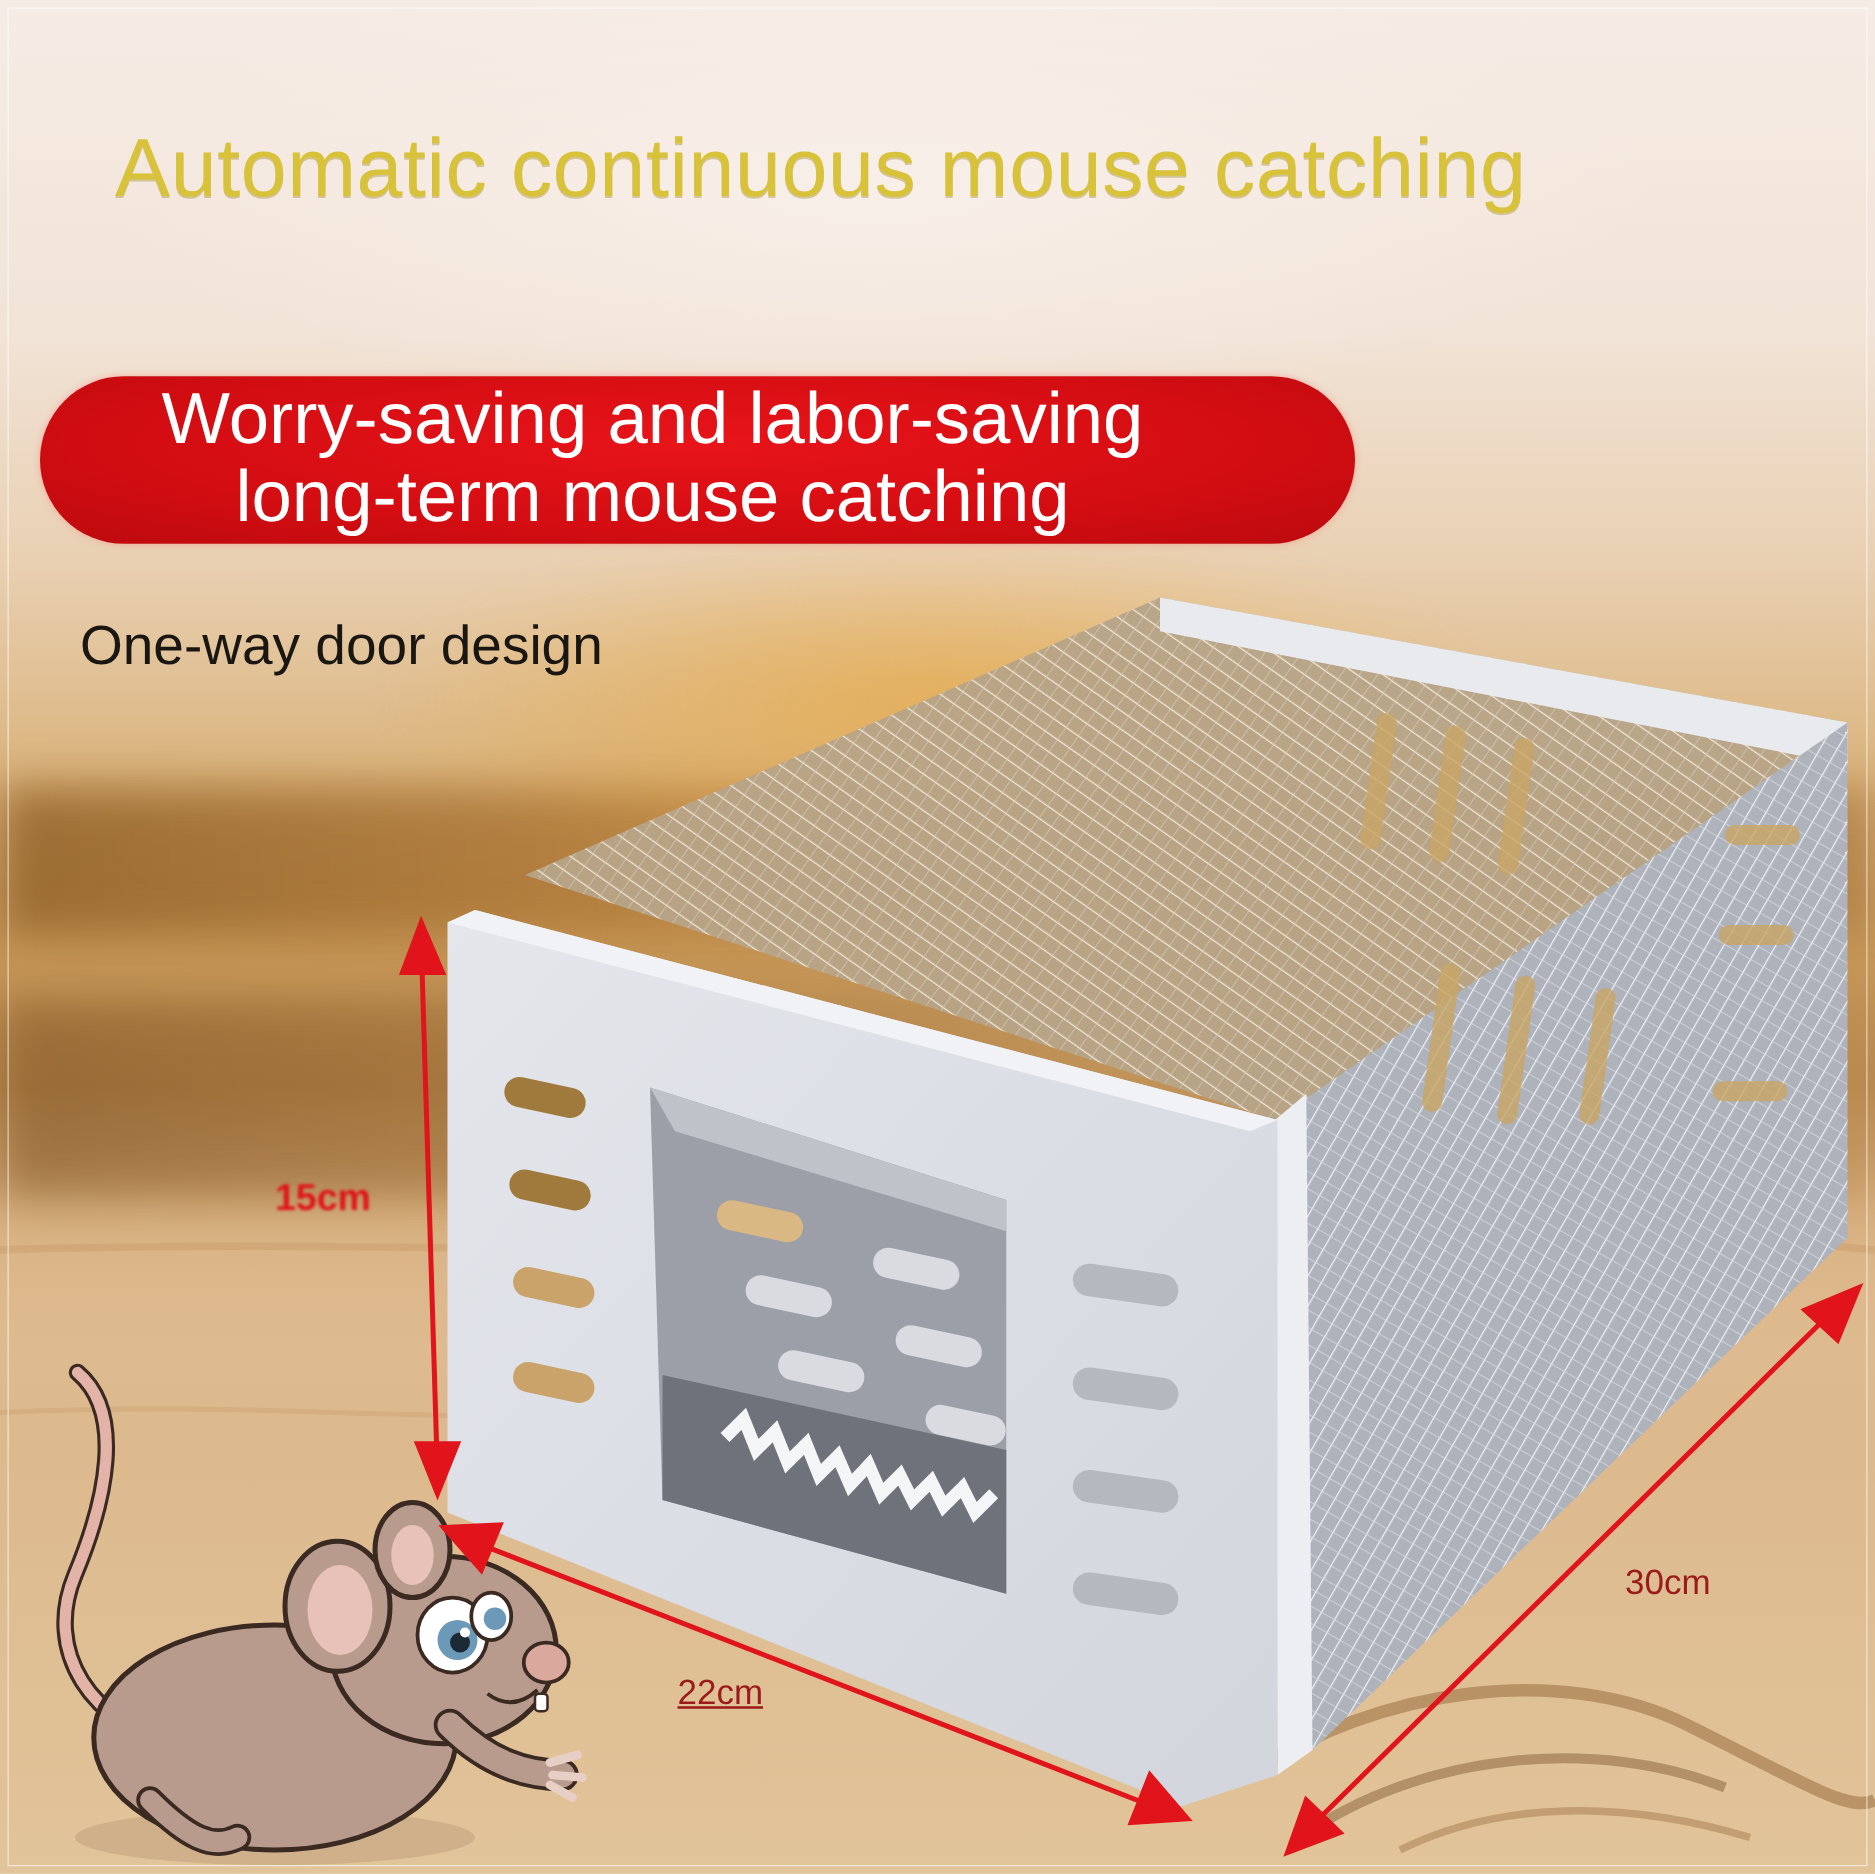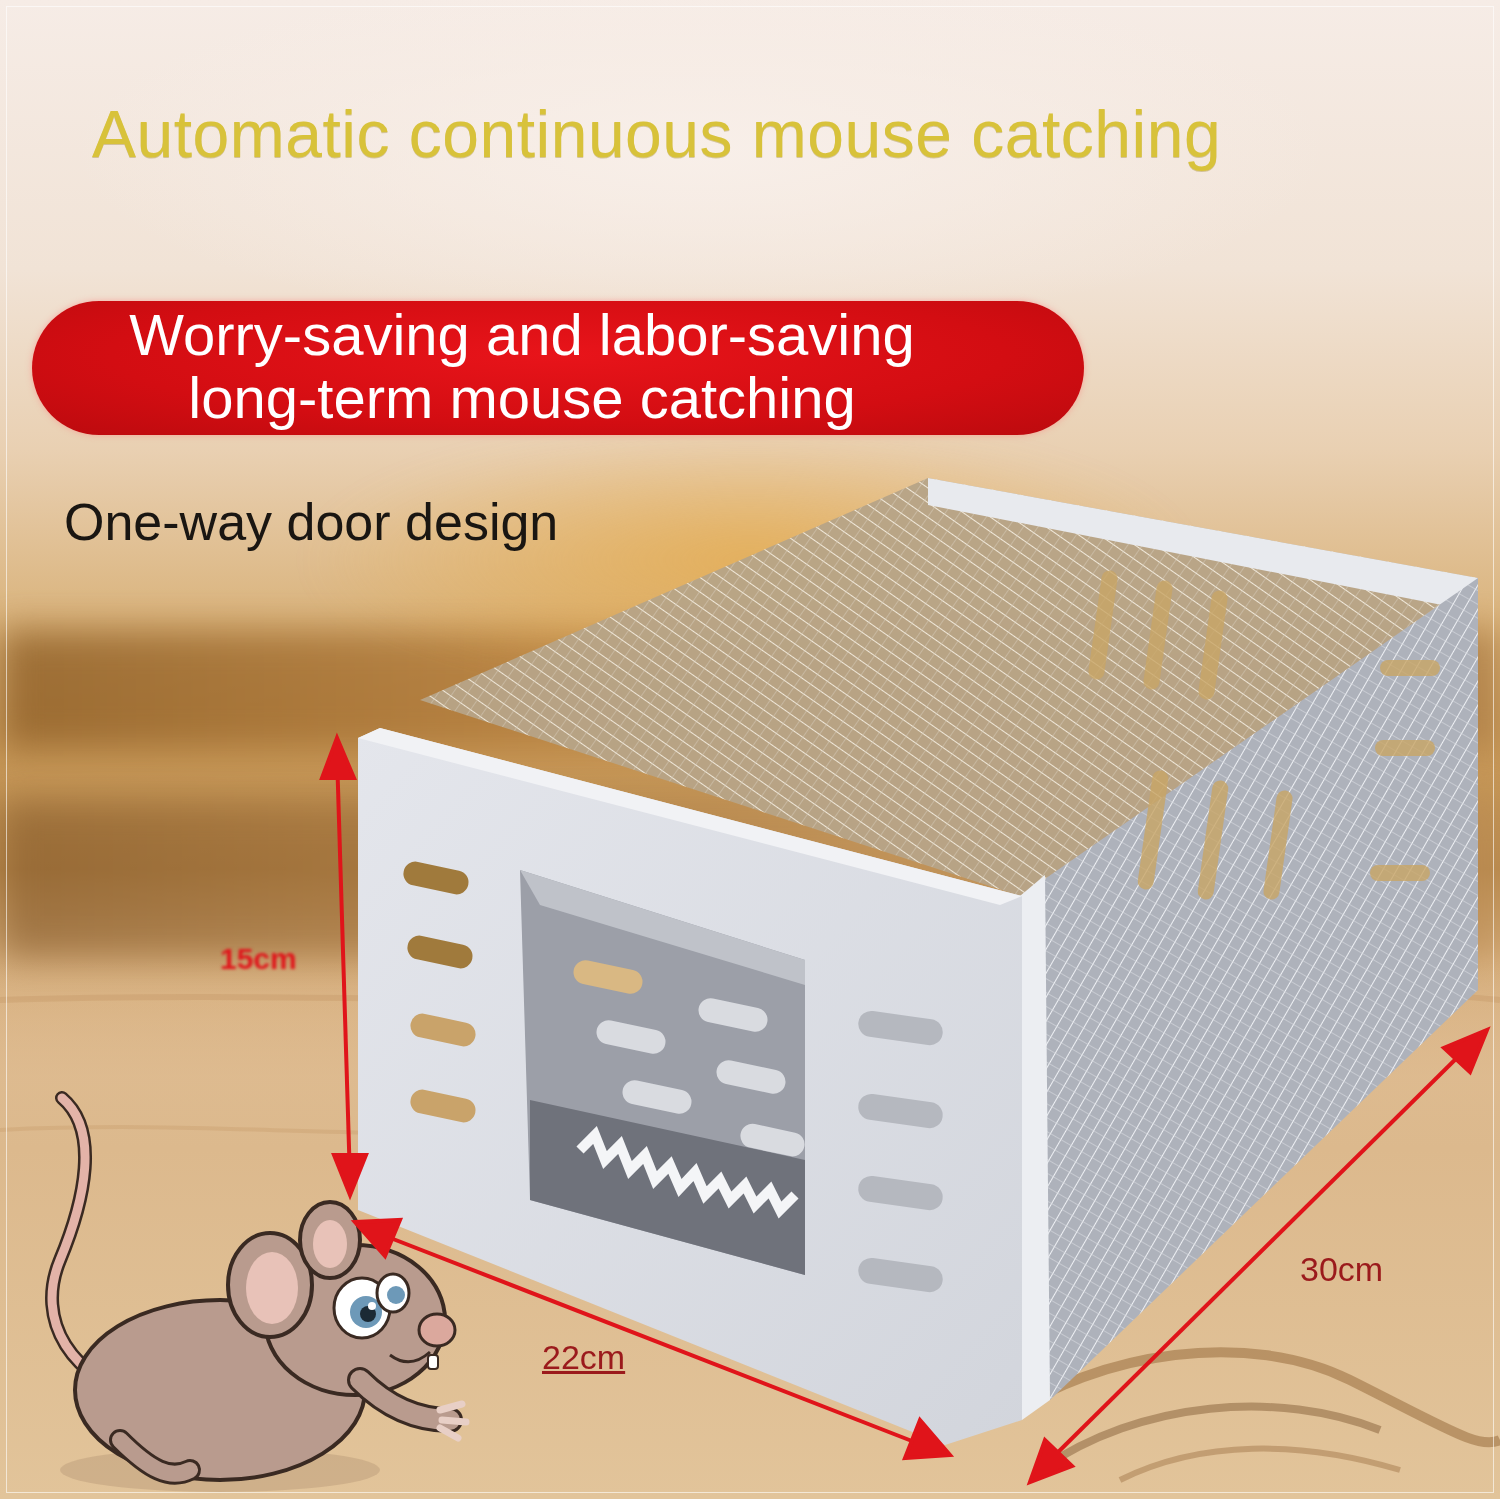--- a/index.html
+++ b/index.html
@@ -12,23 +12,23 @@
   .blur-band{position:absolute;left:0;width:1500px;filter:blur(18px);}
   .headline{position:absolute;left:92px;top:96px;font-size:66px;color:#d8c23a;letter-spacing:0.5px;
     text-shadow:0 1px 0 rgba(150,120,20,0.35);white-space:nowrap;text-align:right;}
   .pill{position:absolute;left:32px;top:301px;width:1052px;height:134px;border-radius:72px;
     background:radial-gradient(ellipse at 50% 40%,#e8141a 0%,#d30d12 60%,#bb0a0e 100%);
     box-shadow:0 0 6px rgba(255,120,120,0.5);}
   .pill-line{position:absolute;left:0;width:100%;text-align:center;color:#fff;font-size:58px;line-height:1;white-space:nowrap;}
   .pill-line.l1{top:5px;left:-36px;}
   .pill-line.l2{top:68px;left:-36px;}
   .feature{position:absolute;color:#1a1612;white-space:nowrap;}
-  .f1{left:64px;top:492px;font-size:52px;}
+  .f1{left:64px;top:492px;font-size:44px;}
   .f2{left:52px;top:594px;font-size:48px;}
-  .dim{position:absolute;font-size:34px;white-space:nowrap;}
+  .dim{position:absolute;font-size:28px;white-space:nowrap;}
   .dim.d15{left:220px;top:942px;color:#e0141a;font-weight:bold;font-size:30px;filter:blur(1.4px);}
   .dim.d22{left:542px;top:1338px;color:#9b1a1c;text-decoration:underline;}
   .dim.d30{left:1300px;top:1250px;color:#9b1a1c;}
   svg.layer{position:absolute;left:0;top:0;}
 </style>
 </head>
 <body>
 
 <div class="canvas">
 

